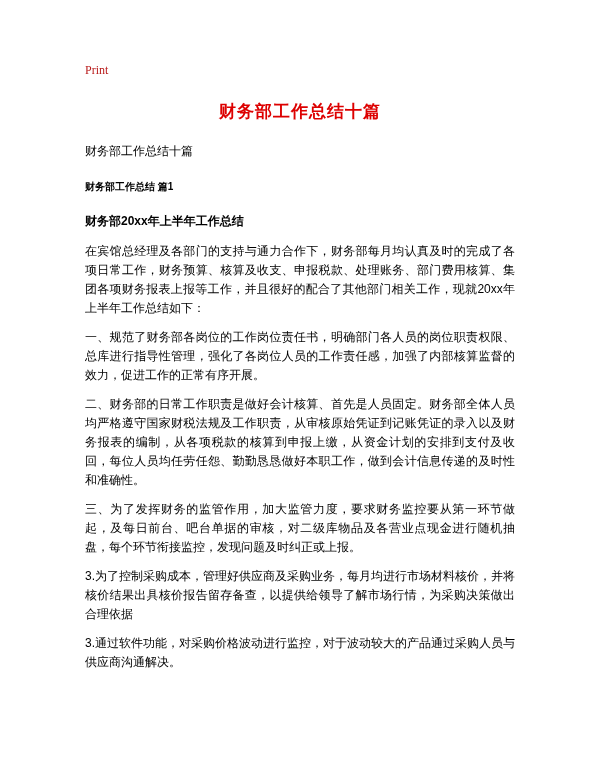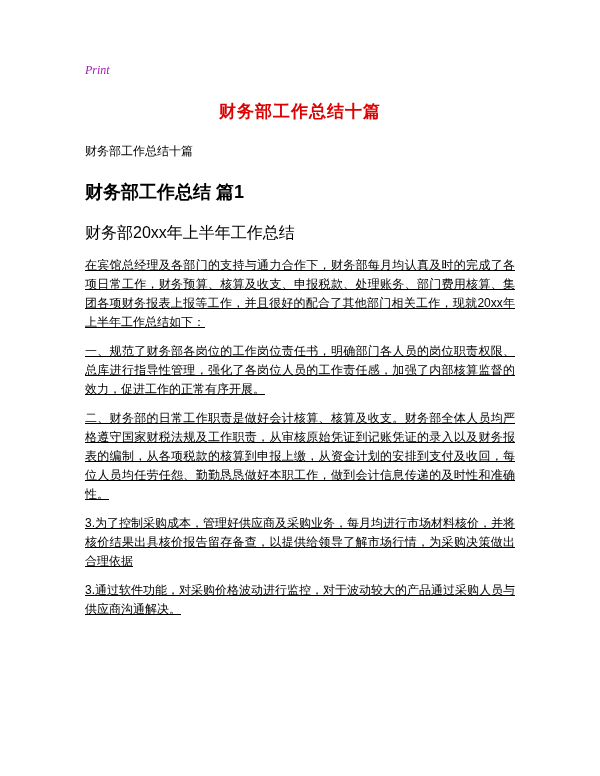--- a/index.html
+++ b/index.html
@@ -14,73 +14,72 @@
     box-sizing: border-box;
     background: #ffffff;
     padding: 60px 85px 30px 85px;
     font-family: "Liberation Sans", sans-serif;
     color: #000000;
     overflow: hidden;
   }
   .print-link {
     font-family: "Liberation Serif", serif;
     font-size: 12px;
-    color: #a21caf;
+    color: #b91c1c;
     text-decoration: none;
     cursor: pointer;
     display: inline-block;
     margin-bottom: 14px;
-    font-style: italic;
   }
   .doc-title {
     font-size: 17px;
     font-weight: bold;
     text-align: center;
     color: #dd0000;
     margin: 8px 0 20px 0;
     letter-spacing: 1px;
   }
   .doc-subtitle {
     font-size: 12px;
     font-weight: normal;
     margin: 0 0 20px 0;
   }
   .section-heading {
-    font-size: 18px;
+    font-size: 10px;
     font-weight: bold;
     margin: 0 0 19px 0;
   }
   .sub-heading {
-    font-size: 16px;
-    font-weight: normal;
+    font-size: 12px;
+    font-weight: bold;
     margin: 0 0 12px 0;
   }
   .doc-body { }
   .para {
     font-size: 12px;
     line-height: 19px;
     text-align: justify;
     margin: 0 0 10px 0;
-    text-decoration: underline;
   }
 </style>
 </head>
 <body>
 
 <div class="page">
   <a class="print-link">Print</a>
 
   <h1 class="doc-title" style="color: rgb(221, 0, 0);">财务部工作总结十篇</h1>
 
   <div class="doc-subtitle">财务部工作总结十篇</div>
 
   <h2 class="section-heading">财务部工作总结 篇1</h2>
 
   <div class="sub-heading">财务部20xx年上半年工作总结</div>
 
   <div class="doc-body">
       <p class="para">在宾馆总经理及各部门的支持与通力合作下，财务部每月均认真及时的完成了各项日常工作，财务预算、核算及收支、申报税款、处理账务、部门费用核算、集团各项财务报表上报等工作，并且很好的配合了其他部门相关工作，现就20xx年上半年工作总结如下：</p>
       <p class="para">一、规范了财务部各岗位的工作岗位责任书，明确部门各人员的岗位职责权限、总库进行指导性管理，强化了各岗位人员的工作责任感，加强了内部核算监督的效力，促进工作的正常有序开展。</p>
-      <p class="para">二、财务部的日常工作职责是做好会计核算、核算及收支。财务部全体人员均严格遵守国家财税法规及工作职责，从审核原始凭证到记账凭证的录入以及财务报表的编制，从各项税款的核算到申报上缴，从资金计划的安排到支付及收回，每位人员均任劳任怨、勤勤恳恳做好本职工作，做到会计信息传递的及时性和准确性。</p>
+      <p class="para">二、财务部的日常工作职责是做好会计核算、首先是人员固定。财务部全体人员均严格遵守国家财税法规及工作职责，从审核原始凭证到记账凭证的录入以及财务报表的编制，从各项税款的核算到申报上缴，从资金计划的安排到支付及收回，每位人员均任劳任怨、勤勤恳恳做好本职工作，做到会计信息传递的及时性和准确性。</p>
+      <p class="para">三、为了发挥财务的监管作用，加大监管力度，要求财务监控要从第一环节做起，及每日前台、吧台单据的审核，对二级库物品及各营业点现金进行随机抽盘，每个环节衔接监控，发现问题及时纠正或上报。</p>
       <p class="para">3.为了控制采购成本，管理好供应商及采购业务，每月均进行市场材料核价，并将核价结果出具核价报告留存备查，以提供给领导了解市场行情，为采购决策做出合理依据</p>
       <p class="para">3.通过软件功能，对采购价格波动进行监控，对于波动较大的产品通过采购人员与供应商沟通解决。</p>
     </div>
 </div>
 
 </body></html>

